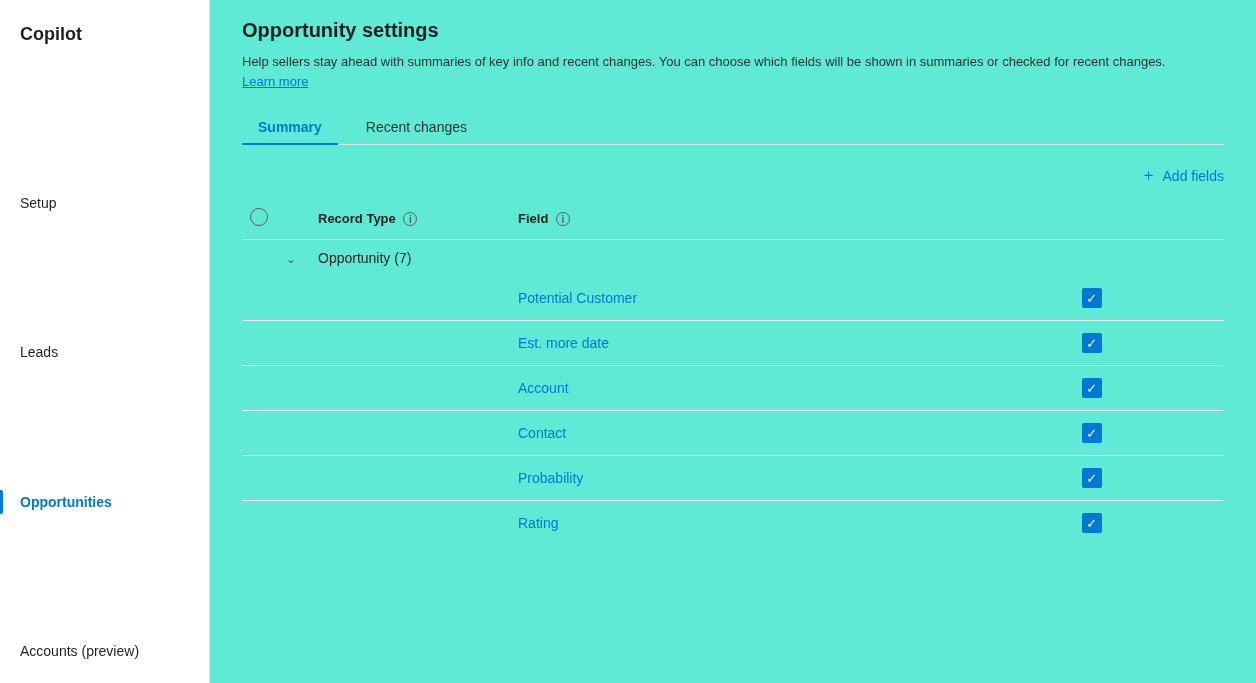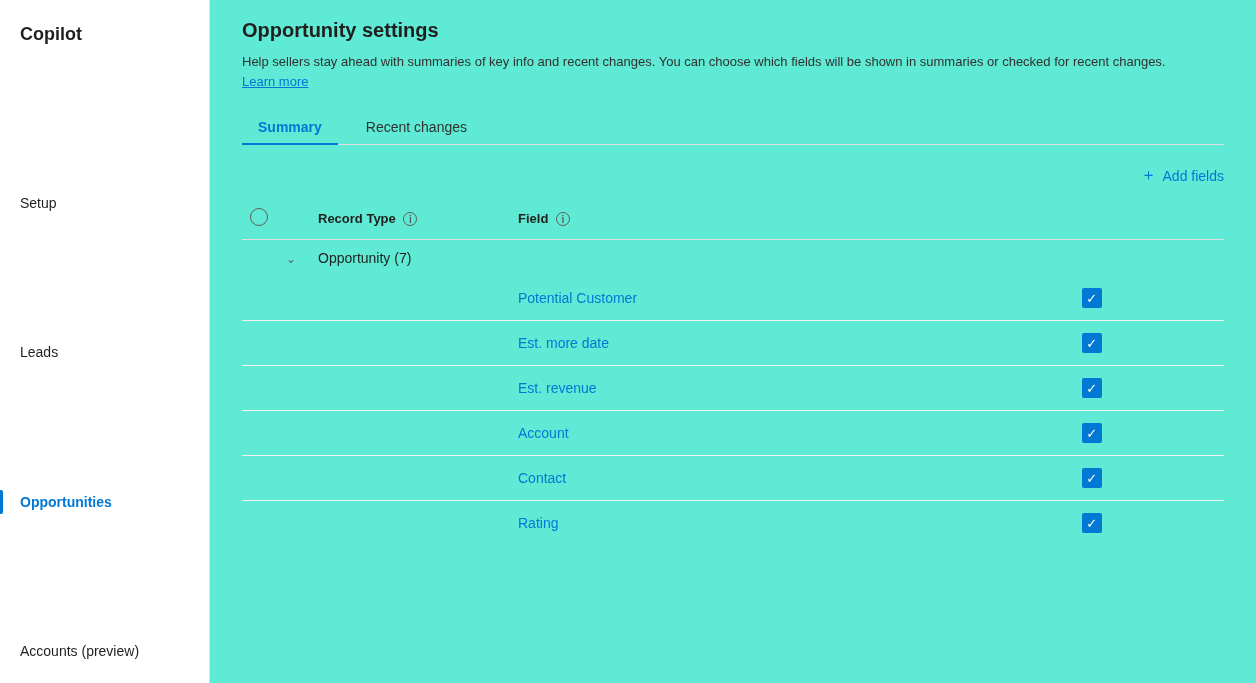--- a/index.html
+++ b/index.html
@@ -294,43 +294,43 @@
       </td>
       <td style="text-align:right; padding-right: 8px;">
         <div class="checkbox-checked">✓</div>
       </td>
     </tr>
         <tr class="field-row">
       <td></td>
       <td></td>
       <td></td>
       <td>
-        <span class="field-name">Est. revenue</span>
-      </td>
-      <td style="text-align:right; padding-right: 8px;">
-        <div class="checkbox-checked">✓</div>
-      </td>
-    </tr>
-        <tr class="field-row">
-      <td></td>
-      <td></td>
-      <td></td>
-      <td>
         <span class="field-name">Account</span>
       </td>
       <td style="text-align:right; padding-right: 8px;">
         <div class="checkbox-checked">✓</div>
       </td>
     </tr>
         <tr class="field-row">
       <td></td>
       <td></td>
       <td></td>
       <td>
         <span class="field-name">Contact</span>
+      </td>
+      <td style="text-align:right; padding-right: 8px;">
+        <div class="checkbox-checked">✓</div>
+      </td>
+    </tr>
+        <tr class="field-row">
+      <td></td>
+      <td></td>
+      <td></td>
+      <td>
+        <span class="field-name">Probability</span>
       </td>
       <td style="text-align:right; padding-right: 8px;">
         <div class="checkbox-checked">✓</div>
       </td>
     </tr>
         <tr class="field-row">
       <td></td>
       <td></td>
       <td></td>
       <td>

